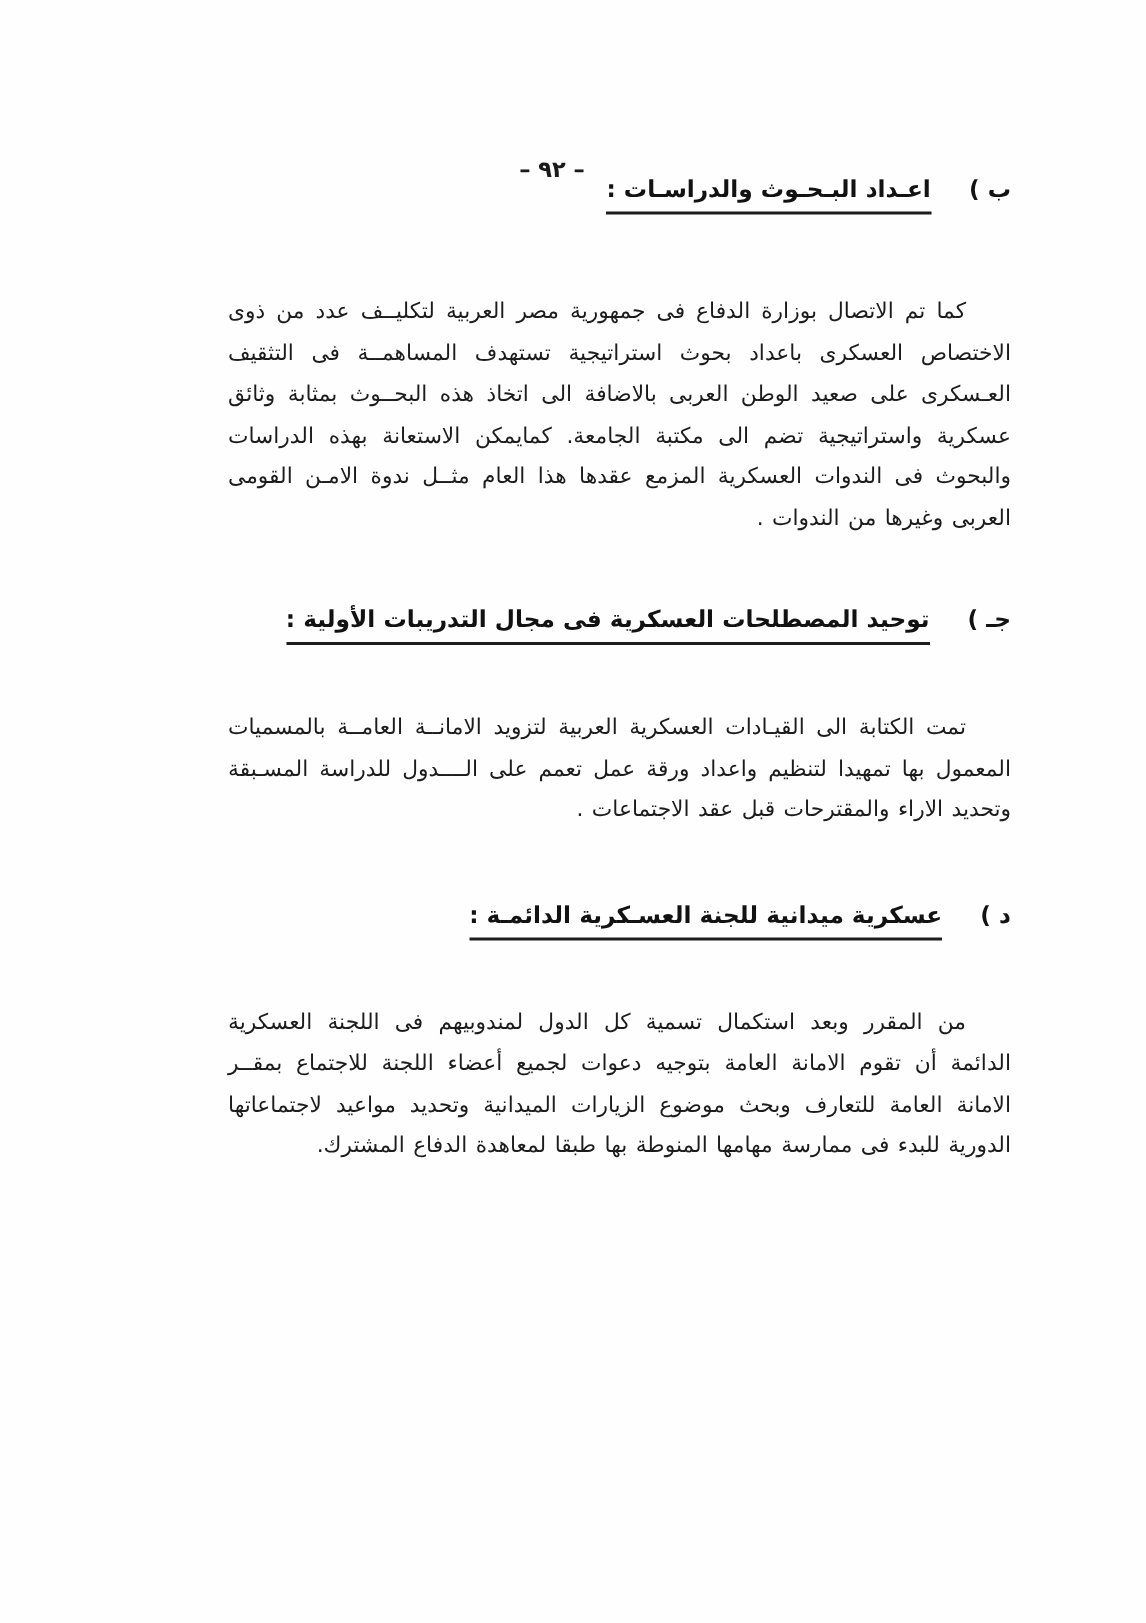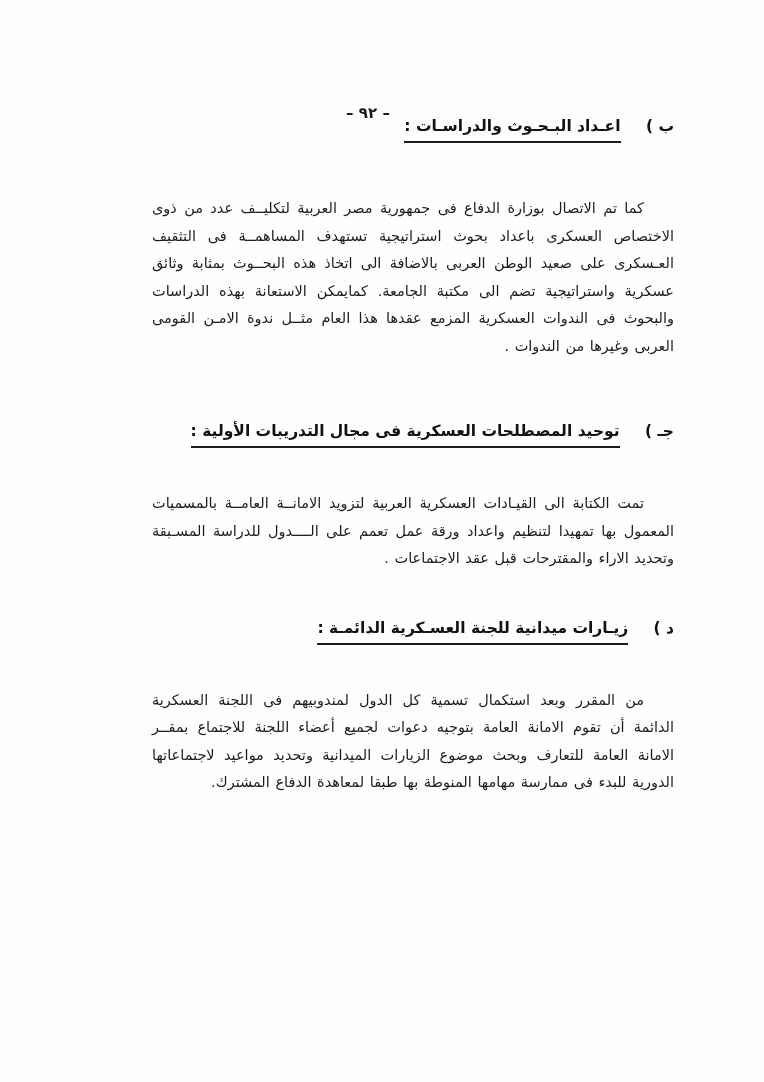--- a/index.html
+++ b/index.html
@@ -57,21 +57,21 @@
     margin: 0;
     font-size: 14.5px;
     line-height: 27.5px;
     text-align: justify;
     text-indent: 30px;
     color: #1c1c1c;
     word-spacing: 1px;
   }
   .sec-b .para-1 { margin-top: 34px; }
   .sec-b .para-2 { margin-top: 52px; }
-  .sec-j { margin-top: 62px; }
+  .sec-j { margin-top: 44px; }
   .sec-j .para-1 { margin-top: 42px; }
   .sec-d { margin-top: 46px; }
   .sec-d .para-1 { margin-top: 42px; }
 </style>
 </head>
 <body>
 
 <div class="scan-page">
 
   <div class="page-number">– ٩٢ –</div>
@@ -90,19 +90,19 @@
       <div class="section-header">
         <span class="section-label">جـ )</span>
         <span class="section-title">توحيد المصطلحات العسكرية فى مجال التدريبات الأولية :</span>
       </div>
       <p class="para para-1">تمت الكتابة الى القيـادات العسكرية العربية لتزويد الامانــة العامــة بالمسميات المعمول بها تمهيدا لتنظيم واعداد ورقة عمل تعمم على الــــدول للدراسة المسـبقة وتحديد الاراء والمقترحات قبل عقد الاجتماعات .</p>
     </div>
 
     <div class="section sec-d">
       <div class="section-header">
         <span class="section-label">د )</span>
-        <span class="section-title">زيـارات ميدانية للجنة العسـكرية الدائمـة :</span>
+        <span class="section-title">عسكرية ميدانية للجنة العسـكرية الدائمـة :</span>
       </div>
       <p class="para para-1">من المقرر وبعد استكمال تسمية كل الدول لمندوبيهم فى اللجنة العسكرية الدائمة أن تقوم الامانة العامة بتوجيه دعوات لجميع أعضاء اللجنة للاجتماع بمقــر الامانة العامة للتعارف وبحث موضوع الزيارات الميدانية وتحديد مواعيد لاجتماعاتها الدورية للبدء فى ممارسة مهامها المنوطة بها طبقا لمعاهدة الدفاع المشترك.</p>
     </div>
 
   </div>
 </div>
 
 </body></html>

